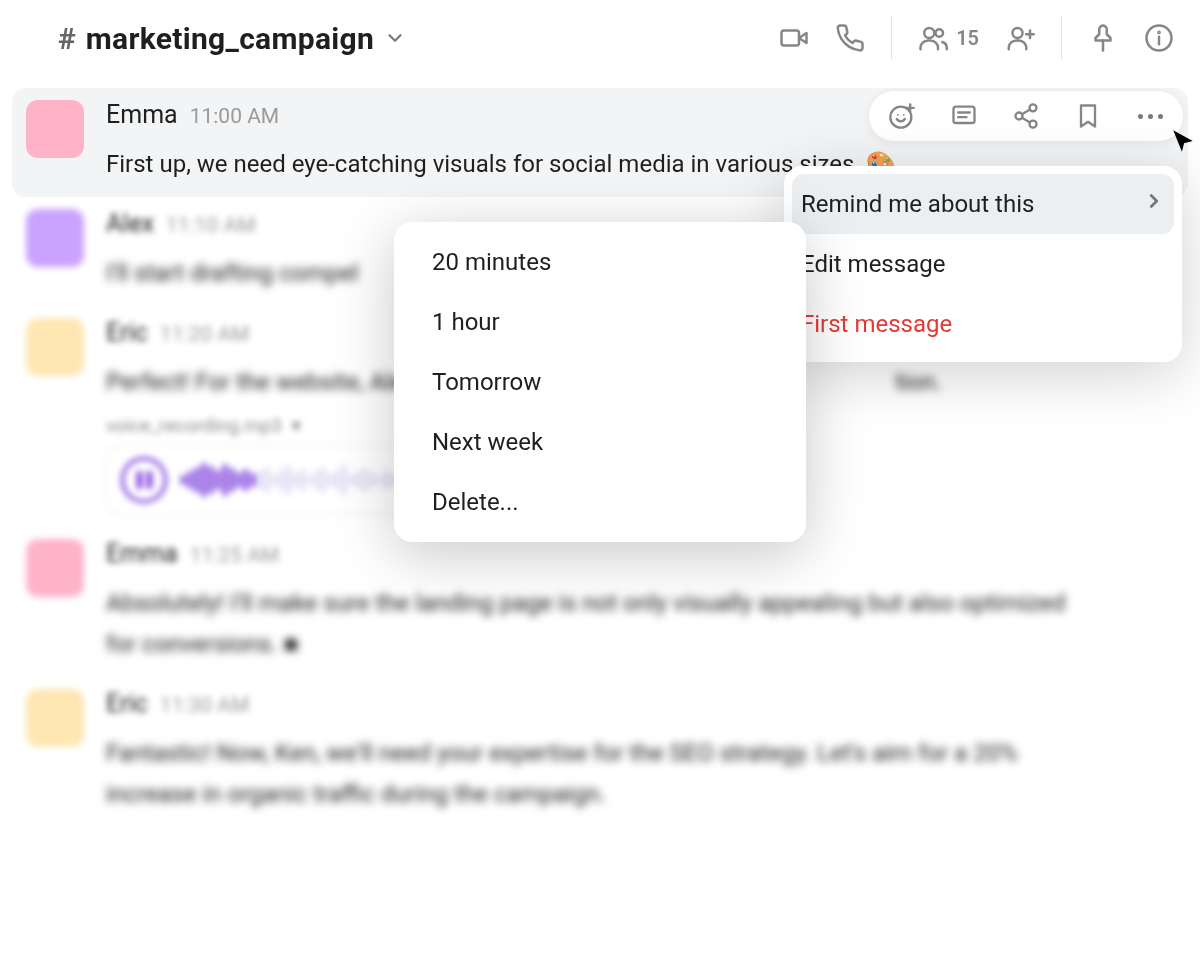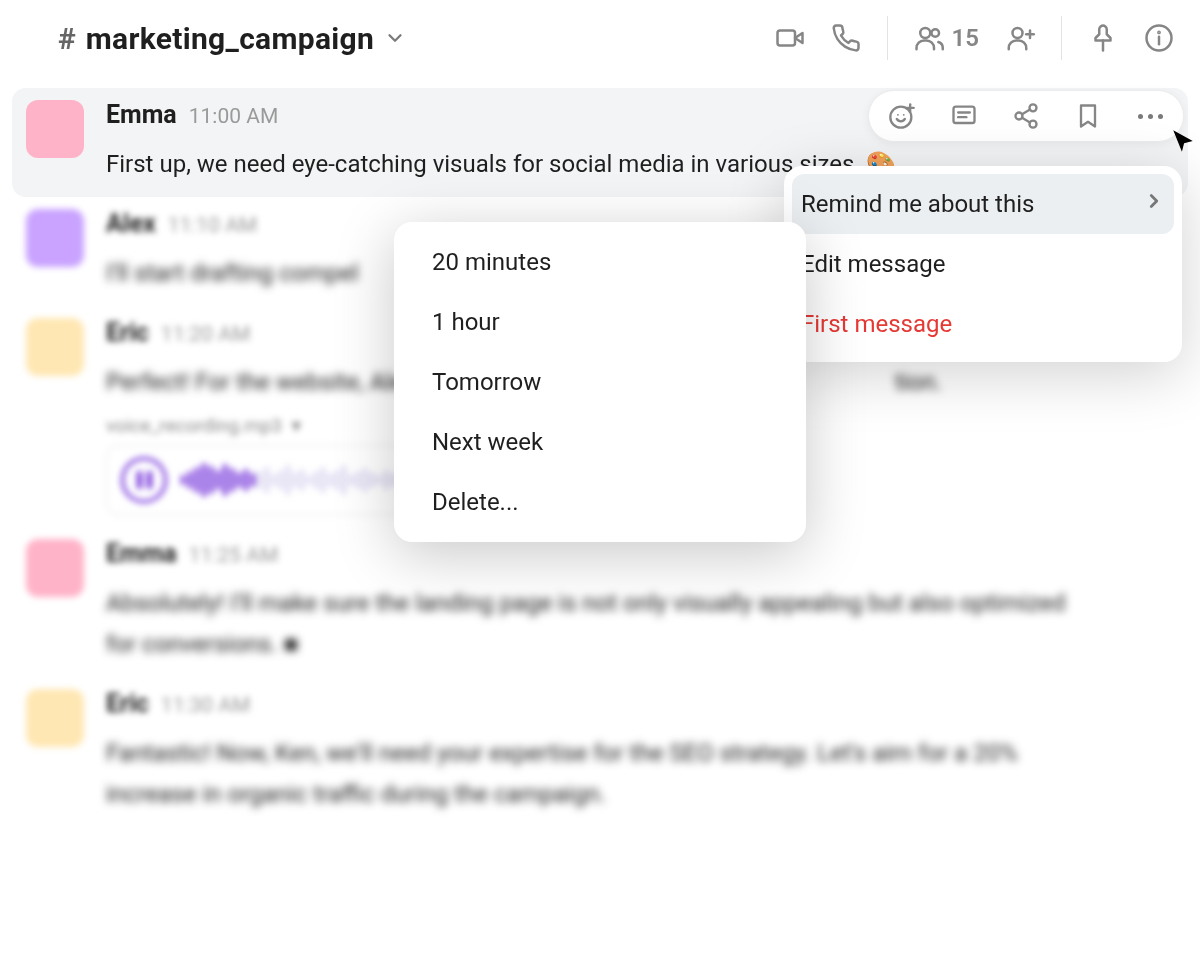--- a/index.html
+++ b/index.html
@@ -7,32 +7,32 @@
   
   .header{display:flex;align-items:center;height:76px;padding:0 14px 0 46px;}
   .chan{display:flex;align-items:center;gap:10px;}
   .hash{font-size:30px;font-weight:700;color:#666;}
   .chan-name{font-size:30px;font-weight:700;letter-spacing:.3px;}
   .chev{display:flex;align-items:center;}
   .header-right{margin-left:auto;display:flex;align-items:center;gap:26px;}
   .ico{width:30px;height:30px;display:flex;align-items:center;justify-content:center;color:#868686;cursor:pointer;}
   .ico svg{width:30px;height:30px;stroke:#868686;fill:none;stroke-width:2;stroke-linecap:round;stroke-linejoin:round;}
   .vsep{width:1px;height:44px;background:#e3e3e3;}
-  .member-count{font-size:24px;color:#868686;font-weight:600;margin-left:-18px;}
+  .member-count{font-size:20px;color:#868686;font-weight:600;margin-left:-18px;}
   
   .messages{position:relative;padding-top:12px;}
   .msg{display:flex;padding:12px 20px 12px 14px;gap:22px;align-items:flex-start;}
   .msg.hl{background:#f2f4f5;border-radius:14px;}
   .avatar{width:58px;height:58px;border-radius:12px;flex-shrink:0;}
   .av-emma{background:#ffb3c9;}
   .av-alex{background:#c9a3ff;}
   .av-eric{background:#ffe7b3;}
   .msg-body{flex:1;min-width:0;}
   .name-line{display:flex;align-items:baseline;gap:12px;}
-  .name{font-size:25px;font-weight:700;}
+  .name{font-size:25px;font-weight:400;}
   .ts{font-size:21px;color:#9a9a9a;}
   .text{font-size:24px;line-height:1.7;margin-top:15px;max-width:960px;}
   .msg.blur .name{filter:blur(3px);}
   .msg.blur .ts{filter:blur(3px);}
   .msg.blur .text{filter:blur(4px);}
   .msg.blur .avatar{filter:blur(3px);}
   .attachment{margin-top:12px;filter:blur(3px);}
   .att-name{font-size:19px;color:#8a8a8a;}
   .player{margin-top:8px;width:520px;height:70px;border:1.5px solid #e1e1e1;border-radius:12px;display:flex;align-items:center;padding:0 14px;gap:14px;box-sizing:border-box;}
   .play-btn{width:40px;height:40px;border-radius:50%;border:3px solid #6d28d9;display:flex;align-items:center;justify-content:center;}

